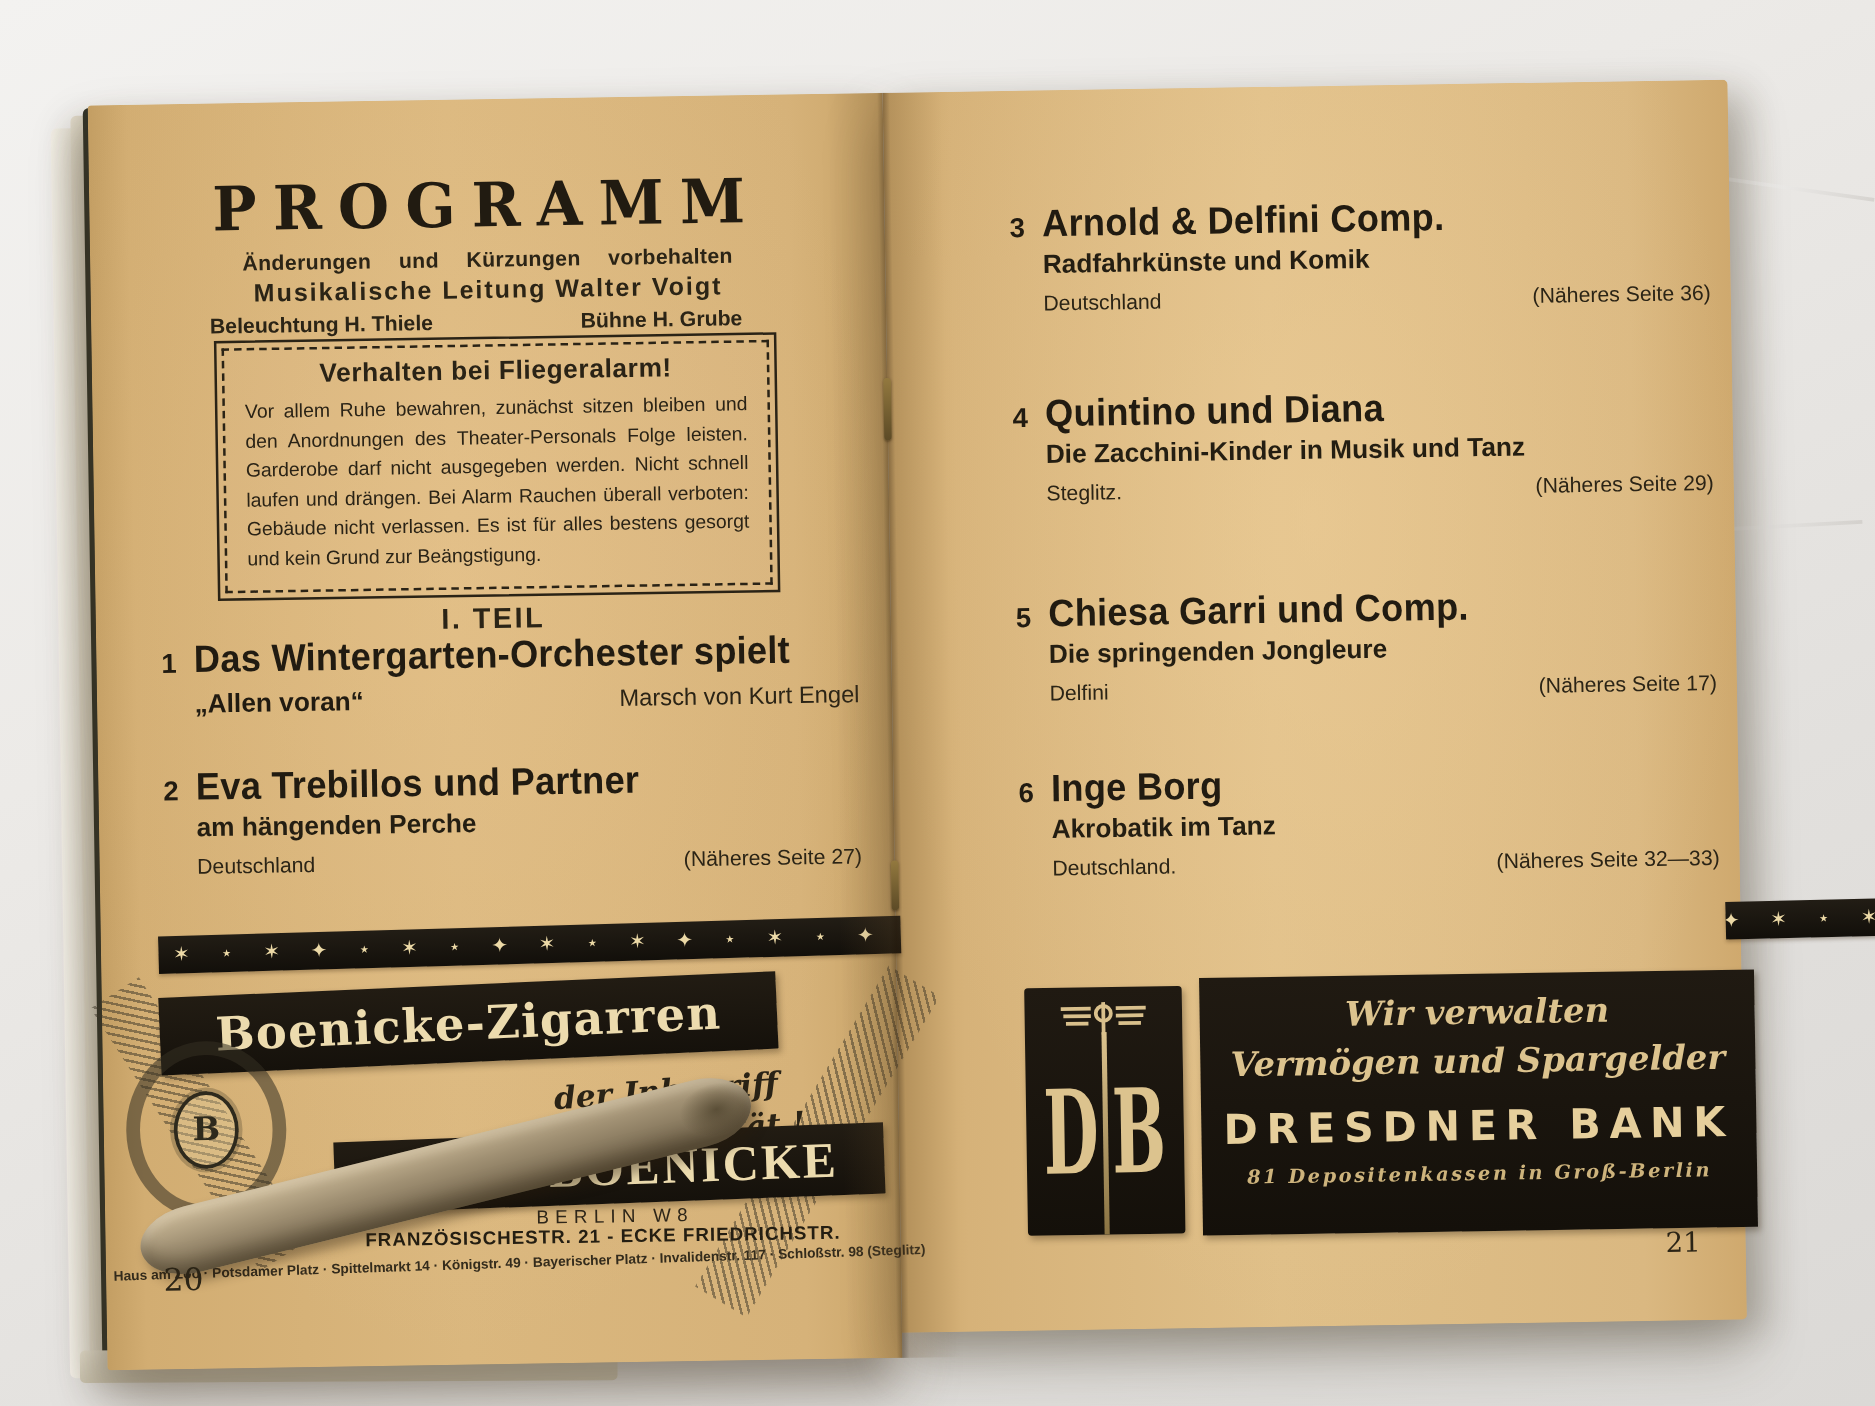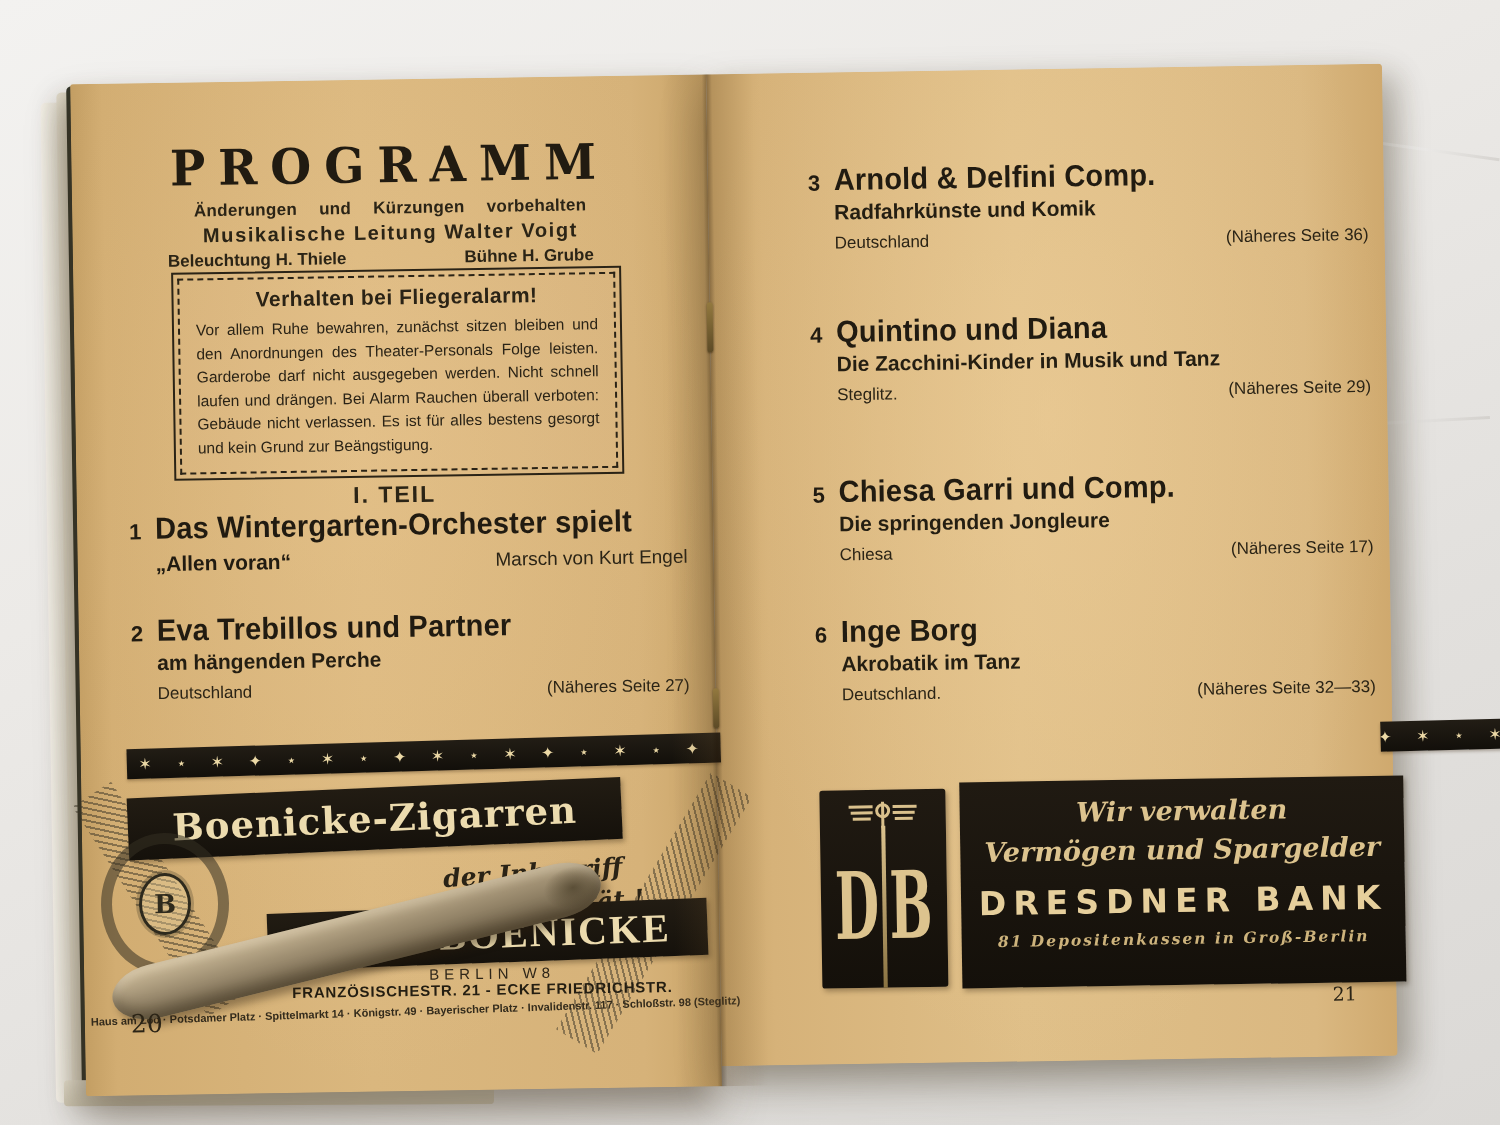--- a/index.html
+++ b/index.html
@@ -116,21 +116,21 @@
   
   .db{position:absolute;left:102px;top:712px;width:584px;height:206px;z-index:2;}
   .db-box{position:absolute;left:0;top:6px;width:126px;height:198px;background:linear-gradient(#201a12,#14100a);border-radius:3px;display:flex;flex-direction:column;align-items:center;padding-top:10px;box-sizing:border-box;box-shadow:2px 3px 5px rgba(50,35,15,.35);}
   .db-mono{display:flex;align-items:center;margin-top:-4px;transform:scale(.82,1.5);transform-origin:top center;font-family:"DejaVu Serif",serif;font-weight:bold;font-size:62px;color:#dcc38e;line-height:1;}
   .db-divider{width:5px;height:108px;margin:0 4px;background:linear-gradient(#dcc38e,#8a7342);}
   .db-main{position:absolute;left:140px;top:0;width:444px;height:206px;background:linear-gradient(#201a12,#14100a);display:flex;flex-direction:column;align-items:center;padding-top:16px;box-sizing:border-box;box-shadow:2px 3px 5px rgba(50,35,15,.35);}
   .db-line{font-family:"DejaVu Serif",serif;font-style:italic;font-weight:bold;font-size:27px;color:#dcc38e;white-space:nowrap;}
   .db-line + .db-line{margin-top:8px;}
   .db-bank{margin-top:16px;font-family:"DejaVu Sans",sans-serif;font-weight:bold;font-size:33px;letter-spacing:7px;color:#e6cf9c;white-space:nowrap;}
   .db-sub{margin-top:9px;font-family:"DejaVu Serif",serif;font-style:italic;font-weight:bold;font-size:15.5px;letter-spacing:2px;color:#cdb37c;white-space:nowrap;}
-  .rp-pagenum{position:absolute;left:612px;top:918px;font-family:"DejaVu Serif",serif;font-size:19px;color:#2b2416;z-index:2;}
+  .rp-pagenum{position:absolute;left:612px;top:918px;font-family:"DejaVu Serif",serif;font-size:22px;color:#2b2416;z-index:2;}
 </style>
 </head>
 <body>
 
 <div class="crease c1"></div>
 <div class="crease c2"></div>
 
 <div class="spread">
   <div class="stack1"></div>
   <div class="stack2"></div>
@@ -234,21 +234,21 @@
       </div>
     </div>
 
     <div class="prog-item rp-item5">
       <div class="pi-row1">
         <span class="pi-num">5</span>
         <span class="pi-title">Chiesa Garri und Comp.</span>
       </div>
       <div class="pi-sub">Die springenden Jongleure</div>
       <div class="pi-row3">
-        <span class="pi-country">Chiesa</span>
+        <span class="pi-country">Delfini</span>
         <span class="pi-ref">(Näheres Seite 17)</span>
       </div>
     </div>
 
     <div class="prog-item rp-item6">
       <div class="pi-row1">
         <span class="pi-num">6</span>
         <span class="pi-title">Inge Borg</span>
       </div>
       <div class="pi-sub">Akrobatik im Tanz</div>

